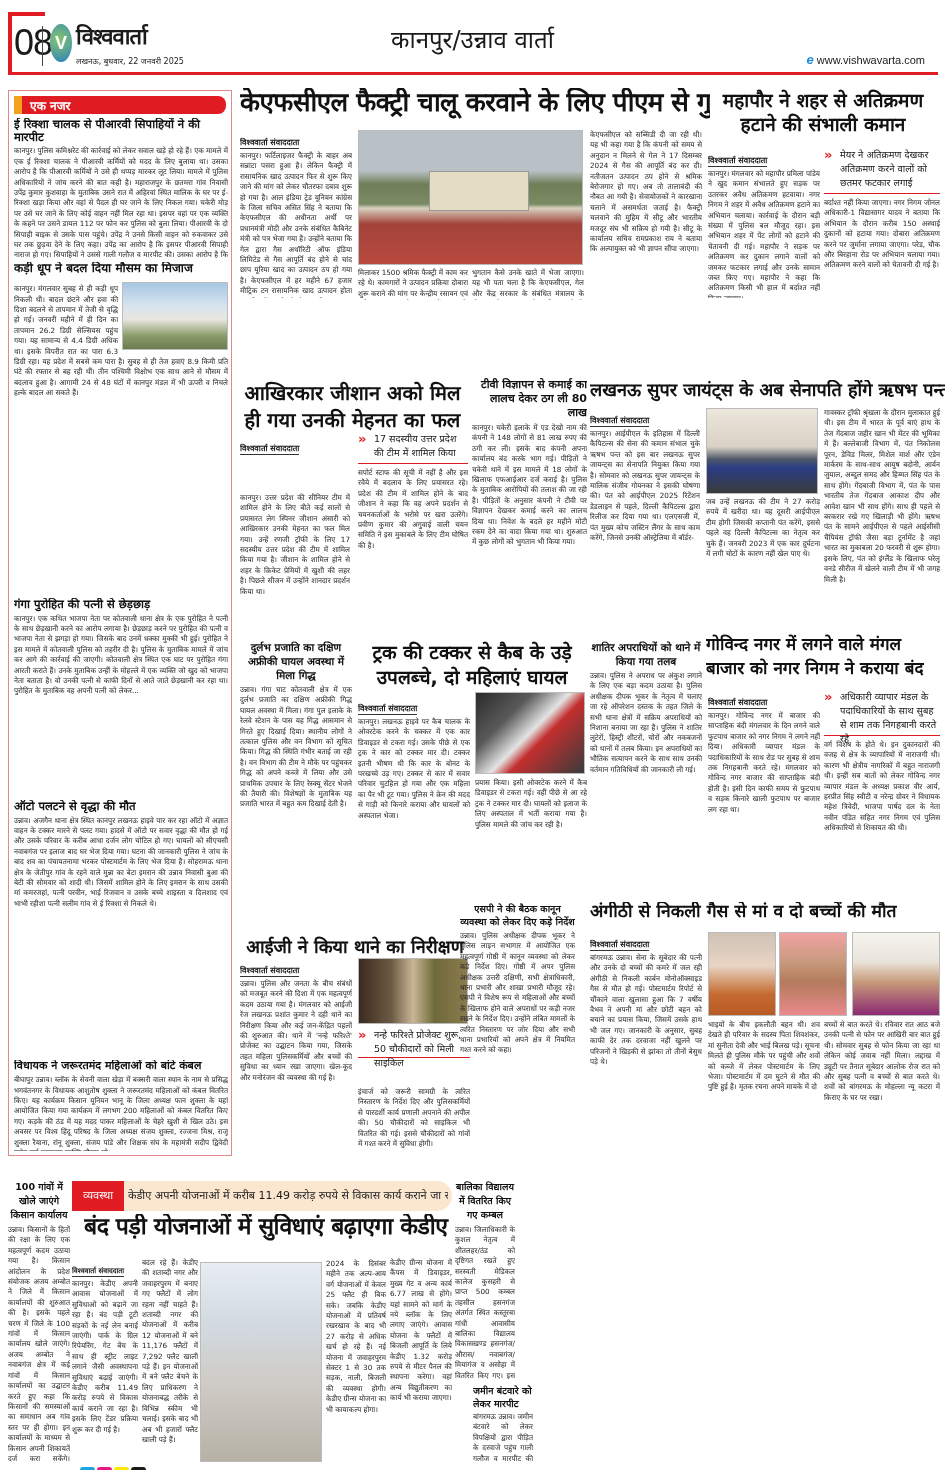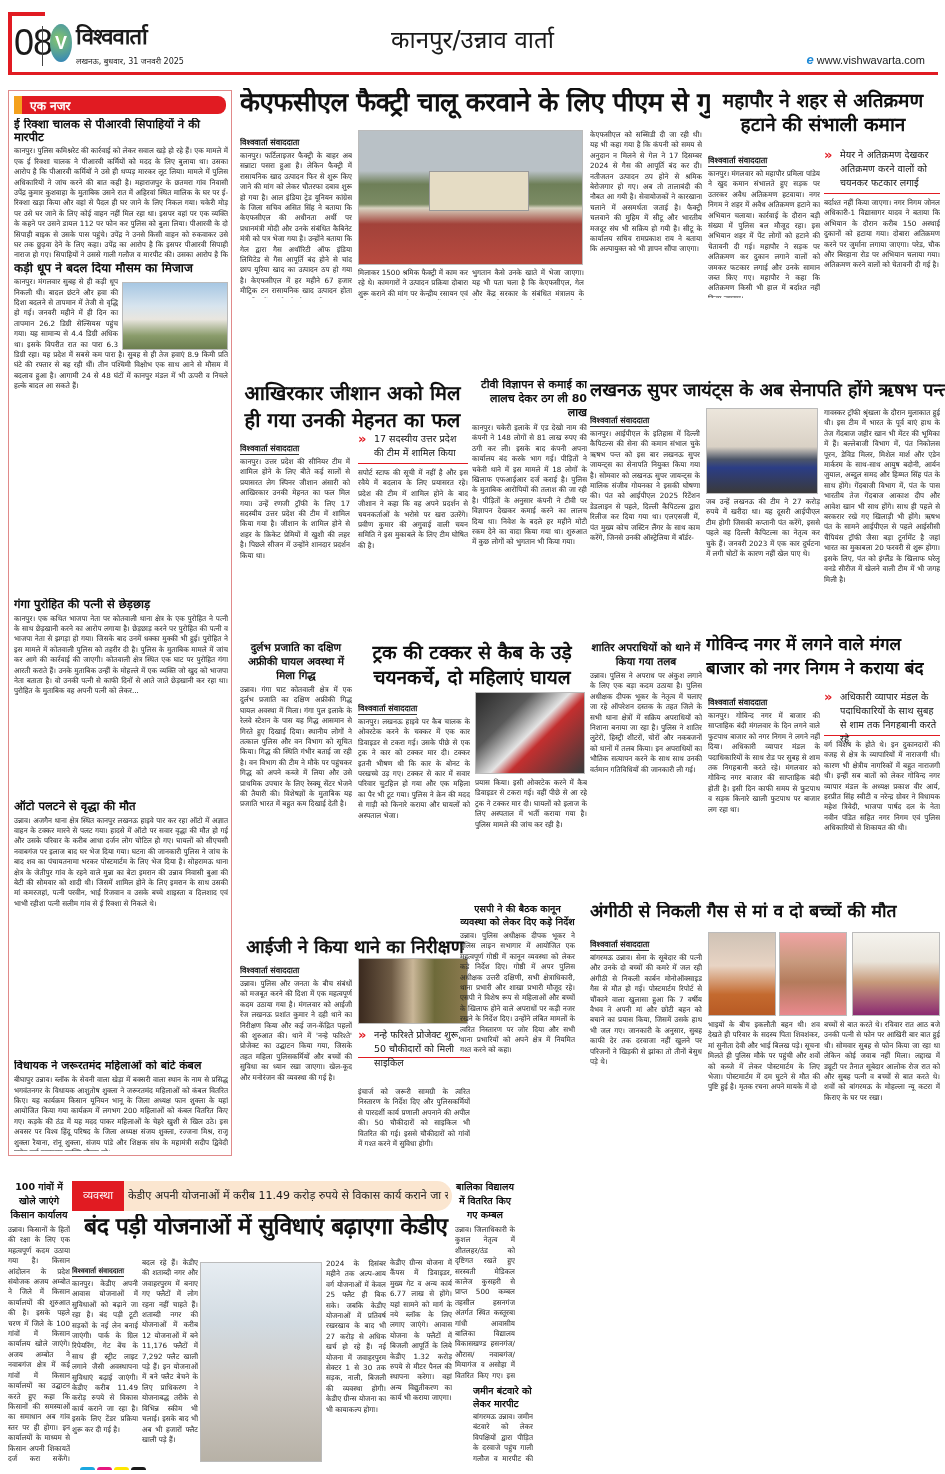--- a/index.html
+++ b/index.html
@@ -39,38 +39,38 @@
 </head>
 <body>
 
 <div class="masthead"></div>
 <div class="masthead-top-cover"></div>
 <div class="masthead-bottom"></div>
 <div class="page-no">08</div>
 <div class="mh-divider"></div>
 <div class="logo">V</div>
 <div class="brand">विश्ववार्ता</div>
-<div class="dateline">लखनऊ,   बुधवार, 31 जनवरी 2025</div>
+<div class="dateline">लखनऊ,   बुधवार, 22 जनवरी 2025</div>
 <div class="section-title">कानपुर/उन्नाव वार्ता</div>
 <div class="website"><span class="ie-icon">e</span><span>www.vishwavarta.com</span></div>
 
 <div class="left-box"></div>
 <div class="ek-najar">
     <span>एक नजर</span>
   </div>
 
 <div class="col" style="left:14px; top:118px; width:214px; height:140px;">
   <div class="hl" style="font-size:11.5px;">ई रिक्शा चालक से पीआरवी सिपाहियों ने की मारपीट</div>
   <div class="body-text" style="margin-top:3px; height:120px;">कानपुर। पुलिस कमिश्नरेट की कार्रवाई को लेकर सवाल खड़े हो रहे हैं। एक मामले में एक ई रिक्शा चालक ने पीआरवी कर्मियों को मदद के लिए बुलाया था। उसका आरोप है कि पीआरवी कर्मियों ने उसे ही थप्पड़ मारकर लूट लिया। मामले में पुलिस अधिकारियों ने जांच करने की बात कही है। महाराजपुर के छतमरा गांव निवासी उपेंद्र कुमार कुशवाहा के मुताबिक उसने रात में अहिरवां स्थित मालिक के घर पर ई-रिक्शा खड़ा किया और वहां से पैदल ही घर जाने के लिए निकल गया। चकेरी मोड़ पर उसे घर जाने के लिए कोई वाहन नहीं मिल रहा था। इसपर वहां पर एक व्यक्ति के कहने पर उसने डायल 112 पर फोन कर पुलिस को बुला लिया। पीआरवी के दो सिपाही बाइक से उसके पास पहुंचे। उपेंद्र ने उनसे किसी वाहन को रुकवाकर उसे घर तक छुड़वा देने के लिए कहा। उपेंद्र का आरोप है कि इसपर पीआरवी सिपाही नाराज हो गए। सिपाहियों ने उससे गाली गलौज व मारपीट की। उसका आरोप है कि साथ ही जेब में पड़े 625 रुपए लूट लिए और सिपाही वहां से चले गए। उपेंद्र ने फिर 108 नम्बर पर फोन कर एम्बुलेंस बुलाई कांशीराम अस्पताल पहुंचकर अपना उपचार कराया। इसके बाद उसने चकेरी थाने में शिकायत की, मगर कोई कार्रवाई नहीं हुई। एसीपी चकेरी दिलीप कुमार सिंह ने बताया कि इस तरह की घटना की उन्हें कोई जानकारी नहीं है। यदि कोई लिखित शिकायत करता है तो जांच करा ली जाएगी।</div>
 </div>
 
 <div class="col" style="left:14px; top:262px; width:214px; height:196px;">
   <div class="hl" style="font-size:12px;">कड़ी धूप ने बदल दिया मौसम का मिजाज</div>
   <div class="photo" style="left:108px; top:20px; width:106px; height:68px; background: linear-gradient(180deg,#a7c7e3 0%,#d7e4ee 35%,#e9e6df 55%,#8a9c6b 80%,#6b7d4f 100%);"></div>
-  <div class="body-text" style="margin-top:2px; height:172px; text-indent:0; padding-right:0;">
+  <div class="body-text" style="margin-top:9px; height:172px; text-indent:0; padding-right:0;">
     <div style="float:right; width:110px; height:70px;"></div>
     <span>कानपुर। मंगलवार सुबह से ही कड़ी धूप निकली थी। बादल छंटने और हवा की दिशा बदलने से तापमान में तेजी से वृद्धि हो गई। जनवरी महीने में ही दिन का तापमान 26.2 डिग्री सेल्सियस पहुंच गया। यह सामान्य से 4.4 डिग्री अधिक था। इसके विपरीत रात का पारा 6.3 डिग्री रहा। यह प्रदेश में सबसे कम पारा है। सुबह से ही तेज हवाएं 8.9 किमी प्रति घंटे की रफ्तार से बह रही थीं। तीन पश्चिमी विक्षोभ एक साथ आने से मौसम में बदलाव हुआ है। आगामी 24 से 48 घंटों में कानपुर मंडल में भी ऊपरी व निचले हल्के बादल आ सकते हैं।</span>
   </div>
 </div>
 
 <div class="col" style="left:14px; top:598px; width:214px; height:160px;">
   <div class="hl" style="font-size:11.5px;">गंगा पुरोहित की पत्नी से छेड़छाड़</div>
   <div class="body-text" style="margin-top:3px; height:140px;">कानपुर। एक कथित भाजपा नेता पर कोतवाली थाना क्षेत्र के एक पुरोहित ने पत्नी के साथ छेड़खानी करने का आरोप लगाया है। छेड़छाड़ करने पर पुरोहित की पत्नी व भाजपा नेता से झगड़ा हो गया। जिसके बाद उनमें धक्का मुक्की भी हुई। पुरोहित ने इस मामले में कोतवाली पुलिस को तहरीर दी है। पुलिस के मुताबिक मामले में जांच कर आगे की कार्रवाई की जाएगी। कोतवाली क्षेत्र स्थित एक घाट पर पुरोहित गंगा आरती कराते हैं। उनके मुताबिक उन्हीं के मोहल्ले में एक व्यक्ति जो खुद को भाजपा नेता बताता है। वो उनकी पत्नी से काफी दिनों से आते जाते छेड़खानी कर रहा था। पुरोहित के मुताबिक वह अपनी पत्नी को लेकर...</div>
 </div>
 
@@ -106,32 +106,32 @@
 
 <div class="col" style="left:706px; top:88px; width:234px; height:60px; text-align:center;">
   <div class="hl" style="font-size:19px; line-height:24px;">महापौर ने शहर से अतिक्रमण हटाने की संभाली कमान</div>
 </div>
 <div class="col" style="left:708px; top:148px; width:112px; height:150px;">
   <div class="byline">विश्ववार्ता संवाददाता</div>
   <div class="body-text" style="height:132px;">कानपुर। मंगलवार को महापौर प्रमिला पांडेय ने खुद कमान संभालते हुए सड़क पर उतरकर अवैध अतिक्रमण हटवाया। नगर निगम ने शहर में अवैध अतिक्रमण हटाने का अभियान चलाया। कार्रवाई के दौरान बड़ी संख्या में पुलिस बल मौजूद रहा। इस अभियान शहर में पेंट लोगों को हटाने की चेतावनी दी गई। महापौर ने सड़क पर अतिक्रमण कर दुकान लगाने वालों को जमकर फटकार लगाई और उनके सामान जब्त किए गए। महापौर ने कहा कि अतिक्रमण किसी भी हाल में बर्दाश्त नहीं किया जाएगा।</div>
 </div>
 <div class="quote" style="left:824px; top:148px; width:116px; height:46px;">
   <span class="chev">»</span>
-  <span>मेयर ने अतिक्रमण देखकर अतिक्रमण करने वालों को चयनकर फटकार लगाई</span>
+  <span>मेयर ने अतिक्रमण देखकर अतिक्रमण करने वालों को छतमर फटकार लगाई</span>
 </div>
 <div class="col" style="left:824px; top:198px; width:116px; height:100px;">
   <div class="body-text" style="height:100px;">बर्दाश्त नहीं किया जाएगा। नगर निगम जोनल अधिकारी-1 विद्यासागर यादव ने बताया कि अभियान के दौरान करीब 150 अस्थाई दुकानों को हटाया गया। दोबारा अतिक्रमण करने पर जुर्माना लगाया जाएगा। परेड, चौक और बिरहाना रोड पर अभियान चलाया गया। अतिक्रमण करने वालों को चेतावनी दी गई है।</div>
 </div>
 
 <div class="col" style="left:240px; top:380px; width:225px; height:56px;">
   <div class="hl" style="font-size:20px; line-height:27px; text-align:center;">आखिरकार जीशान अको मिल ही गया उनकी मेहनत का फल</div>
 </div>
 <div class="col" style="left:240px; top:436px; width:110px; height:200px;">
   <div class="byline">विश्ववार्ता संवाददाता</div>
-  <div class="body-text" style="height:184px;">कानपुर। उत्तर प्रदेश की सीनियर टीम में शामिल होने के लिए बीते कई सालों से प्रयासरत लेग स्पिनर जीशान अंसारी को आखिरकार उनकी मेहनत का फल मिल गया। उन्हें रणजी ट्रॉफी के लिए 17 सदस्यीय उत्तर प्रदेश की टीम में शामिल किया गया है। जीशान के शामिल होने से शहर के क्रिकेट प्रेमियों में खुशी की लहर है। पिछले सीजन में उन्होंने शानदार प्रदर्शन किया था।</div>
+  <div class="body-text" style="height:184px;margin-top:36px;">कानपुर। उत्तर प्रदेश की सीनियर टीम में शामिल होने के लिए बीते कई सालों से प्रयासरत लेग स्पिनर जीशान अंसारी को आखिरकार उनकी मेहनत का फल मिल गया। उन्हें रणजी ट्रॉफी के लिए 17 सदस्यीय उत्तर प्रदेश की टीम में शामिल किया गया है। जीशान के शामिल होने से शहर के क्रिकेट प्रेमियों में खुशी की लहर है। पिछले सीजन में उन्होंने शानदार प्रदर्शन किया था।</div>
 </div>
 <div class="quote" style="left:358px; top:432px; width:110px; height:32px;">
   <span class="chev">»</span>
   <span>17 सदस्यीय उत्तर प्रदेश की टीम में शामिल किया</span>
 </div>
 <div class="col" style="left:358px; top:468px; width:110px; height:168px;">
   <div class="body-text" style="height:168px;">सपोर्ट स्टाफ की सूची में नहीं है और इस रवैये में बदलाव के लिए प्रयासरत रहे। प्रदेश की टीम में शामिल होने के बाद जीशान ने कहा कि वह अपने प्रदर्शन से चयनकर्ताओं के भरोसे पर खरा उतरेंगे। प्रवीण कुमार की अगुवाई वाली चयन समिति ने इस मुकाबले के लिए टीम घोषित की है।</div>
 </div>
 
 <div class="col" style="left:472px; top:378px; width:115px; height:262px;">
@@ -153,21 +153,21 @@
 <div class="col" style="left:824px; top:408px; width:116px; height:196px;">
   <div class="body-text" style="height:196px;">गावस्कर ट्रॉफी श्रृंखला के दौरान मुलाकात हुई थी। इस टीम में भारत के पूर्व बाएं हाथ के तेज गेंदबाज जहीर खान भी मेंटर की भूमिका में हैं। बल्लेबाजी विभाग में, पंत निकोलस पूरन, डेविड मिलर, मिशेल मार्श और एडेन मार्करम के साथ-साथ आयुष बदोनी, आर्यन जुयाल, अब्दुल समद और हिम्मत सिंह पंत के साथ होंगे। गेंदबाजी विभाग में, पंत के पास भारतीय तेज गेंदबाज आकाश दीप और आवेश खान भी साथ होंगे। साथ ही पहले से बरकरार रखे गए खिलाड़ी भी होंगे। ऋषभ पंत के सामने आईपीएल से पहले आईसीसी चैंपियंस ट्रॉफी जैसा बड़ा टूर्नामेंट है जहां भारत का मुकाबला 20 फरवरी से शुरू होगा। इसके लिए, पंत को इंग्लैंड के खिलाफ घरेलू वनडे सीरीज में खेलने वाली टीम में भी जगह मिली है।</div>
 </div>
 
 <div class="col" style="left:240px; top:640px; width:112px; height:250px;">
   <div class="hl" style="font-size:10.5px; line-height:14px; text-align:center;">दुर्लभ प्रजाति का दक्षिण अफ्रीकी घायल अवस्था में मिला गिद्ध</div>
   <div class="body-text" style="margin-top:3px; height:218px;">उन्नाव। गंगा घाट कोतवाली क्षेत्र में एक दुर्लभ प्रजाति का दक्षिण अफ्रीकी गिद्ध घायल अवस्था में मिला। गंगा पुल इलाके के रेलवे स्टेशन के पास यह गिद्ध आसमान से गिरते हुए दिखाई दिया। स्थानीय लोगों ने तत्काल पुलिस और वन विभाग को सूचित किया। गिद्ध की स्थिति गंभीर बताई जा रही है। वन विभाग की टीम ने मौके पर पहुंचकर गिद्ध को अपने कब्जे में लिया और उसे प्राथमिक उपचार के लिए रेस्क्यू सेंटर भेजने की तैयारी की। विशेषज्ञों के मुताबिक यह प्रजाति भारत में बहुत कम दिखाई देती है।</div>
 </div>
 
 <div class="col" style="left:356px; top:640px; width:232px; height:56px;">
-  <div class="hl" style="font-size:19px; line-height:25px; text-align:center;">ट्रक की टक्कर से कैब के उड़े चयनकर्चे, दो महिलाएं घायल</div>
+  <div class="hl" style="font-size:19px; line-height:25px; text-align:center;">ट्रक की टक्कर से कैब के उड़े उपलब्चे, दो महिलाएं घायल</div>
 </div>
 <div class="col" style="left:358px; top:696px; width:112px; height:196px;">
   <div class="byline">विश्ववार्ता संवाददाता</div>
   <div class="body-text" style="height:180px;">कानपुर। लखनऊ हाइवे पर कैब चालक के ओवरटेक करने के चक्कर में एक कार डिवाइडर से टकरा गई। उसके पीछे से एक ट्रक ने कार को टक्कर मार दी। टक्कर इतनी भीषण थी कि कार के बोनट के परखच्चे उड़ गए। टक्कर से कार में सवार परिवार चुटहिल हो गया और एक महिला का पैर भी टूट गया। पुलिस ने क्रेन की मदद से गाड़ी को किनारे कराया और घायलों को अस्पताल भेजा।</div>
 </div>
 <div class="photo" style="left:475px; top:692px; width:110px; height:82px; background: linear-gradient(135deg,#2a2a2a 0%,#5a5a5a 30%,#e4e4e4 50%,#c32f2f 60%,#3b3b3b 100%);"></div>
 <div class="col" style="left:475px; top:778px; width:112px; height:114px;">
   <div class="body-text" style="height:114px;">प्रयास किया। इसी ओवरटेक करने में कैब डिवाइडर से टकरा गई। वहीं पीछे से आ रहे ट्रक ने टक्कर मार दी। घायलों को इलाज के लिए अस्पताल में भर्ती कराया गया है। पुलिस मामले की जांच कर रही है।</div>
 </div>
 

